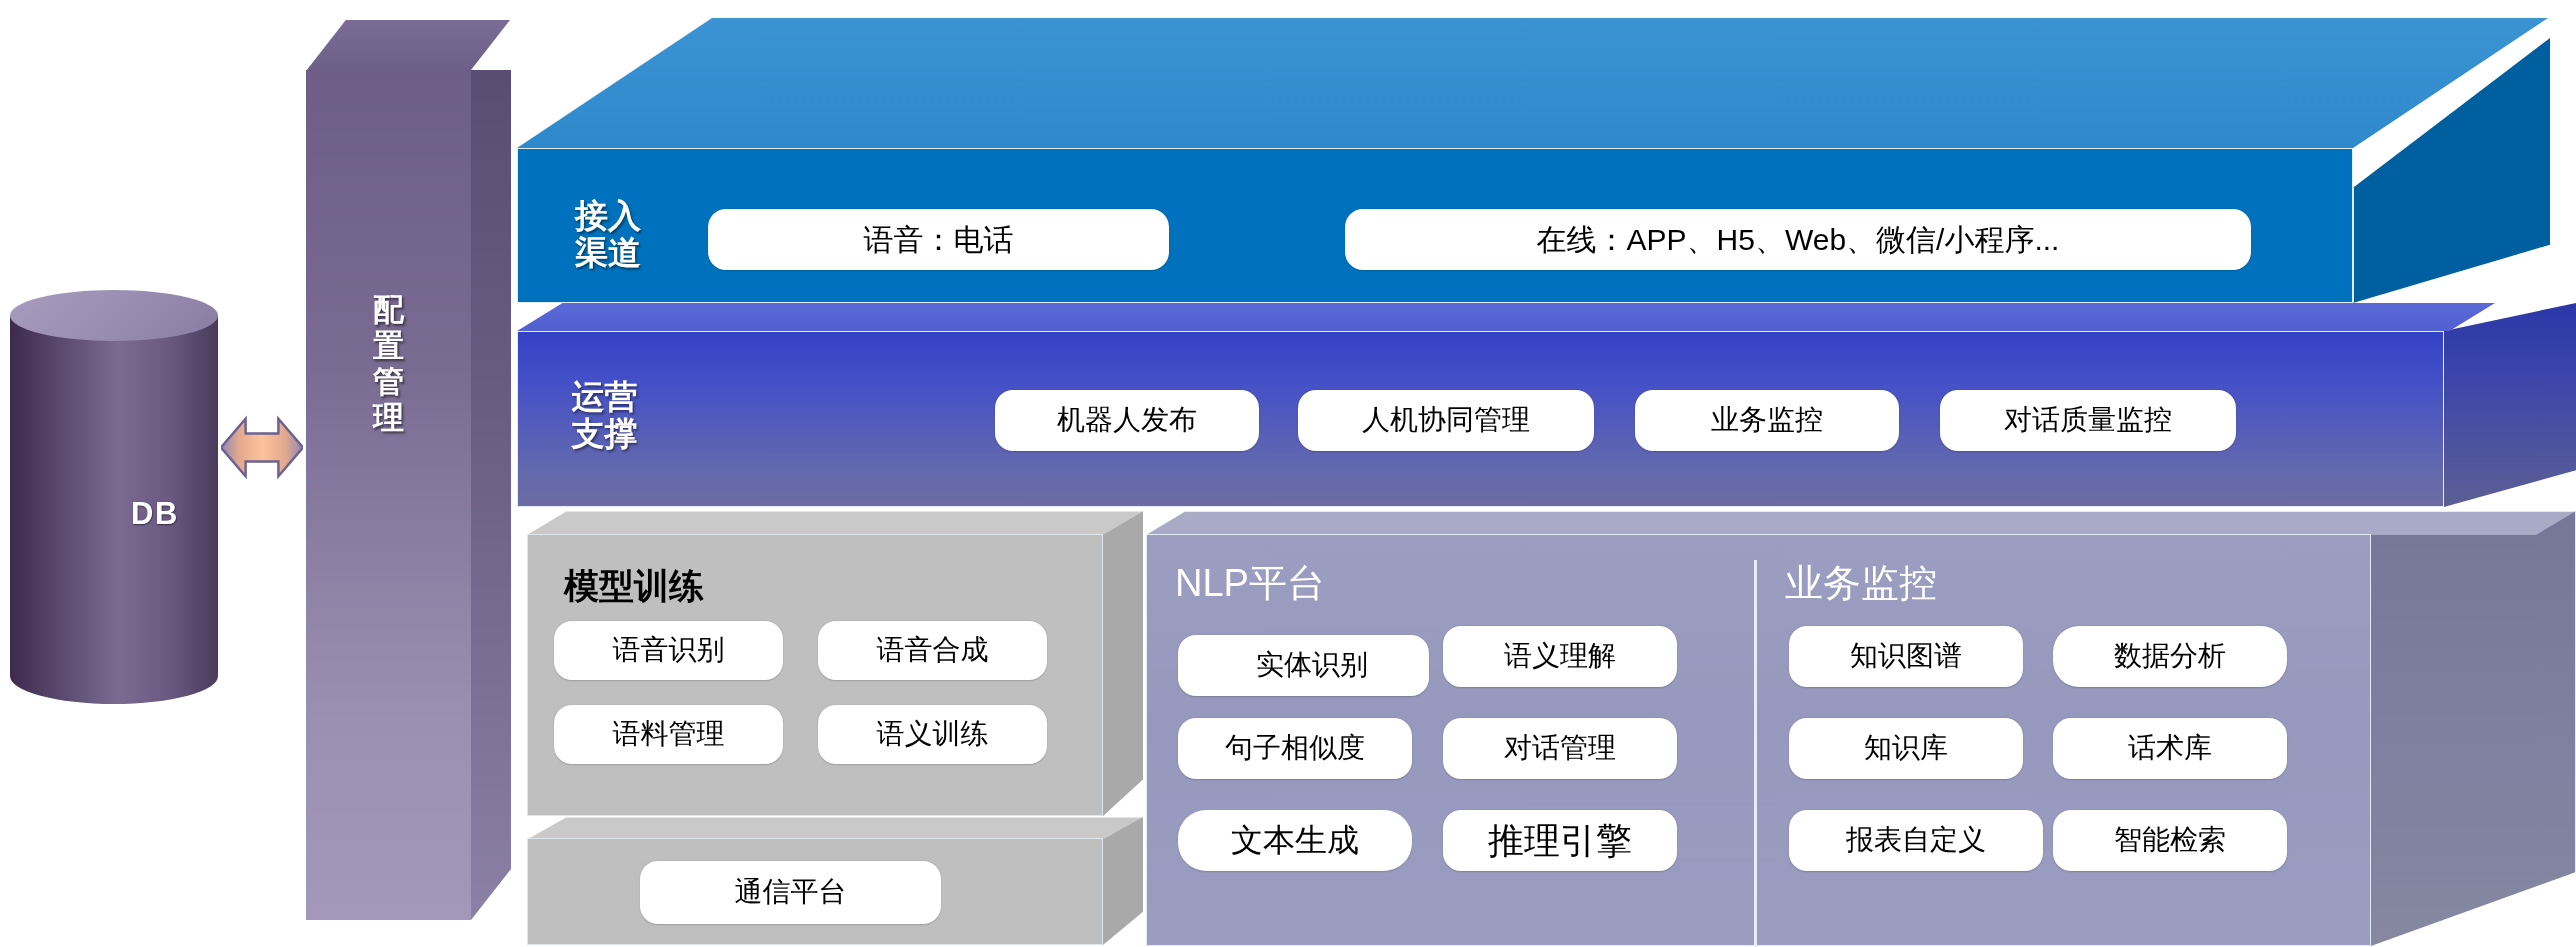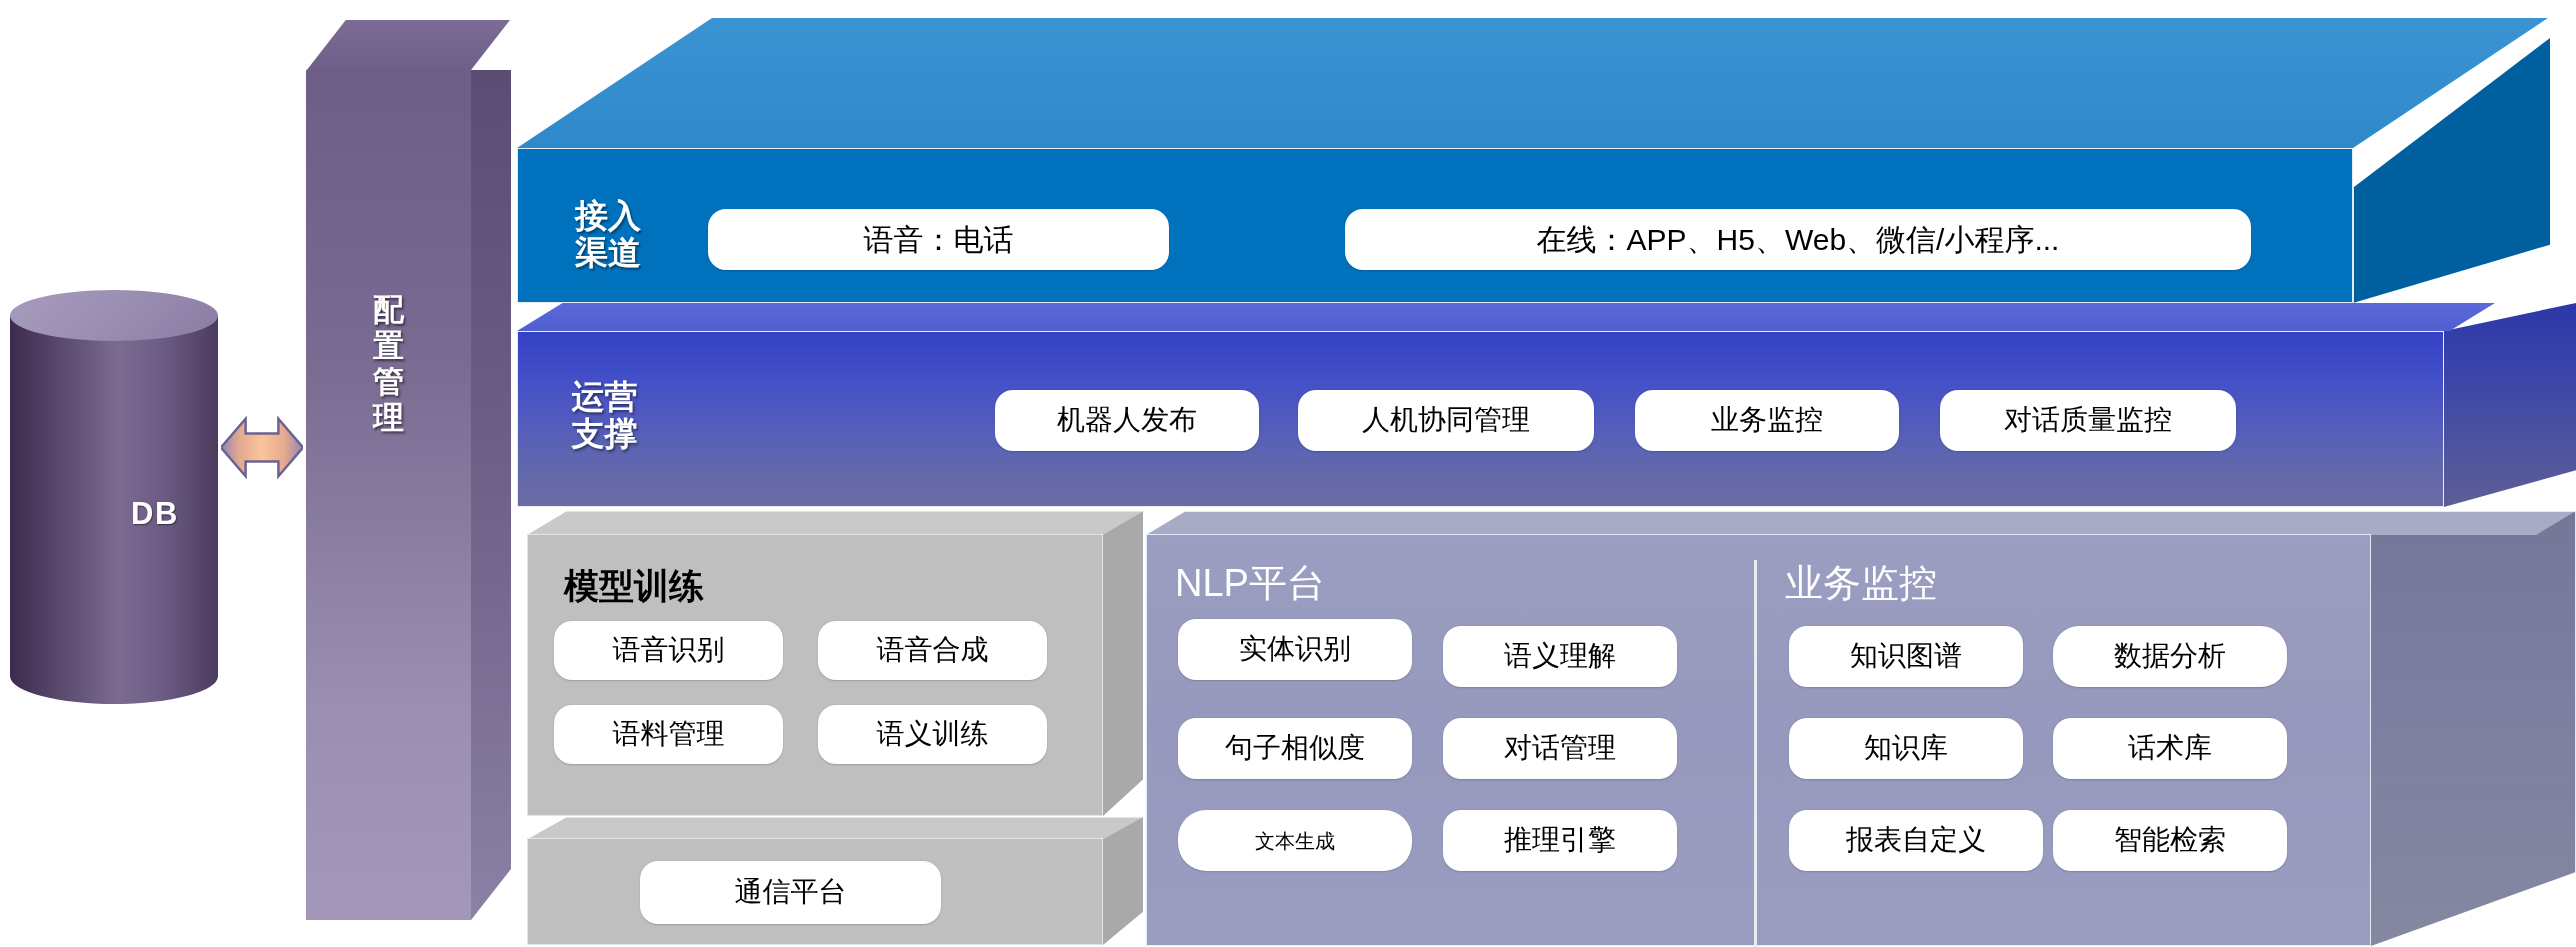--- a/index.html
+++ b/index.html
@@ -285,26 +285,26 @@
 
   <div class="slab" id="plat">
     <div class="side"></div>
     <div class="topface"></div>
     <div class="front">
 
       <div id="plat-divider"></div>
 
       <div class="sec-title" id="nlp-title">NLP平台</div>
 
-      <div class="pill abs" style="left:31px;top:84px;width:234px;height:61px;font-size:28px;">实体识别</div>
+      <div class="pill abs" style="left:31px;top:100px;width:234px;height:61px;font-size:28px;padding-left:17px;">实体识别</div>
       <div class="pill abs" style="left:296px;top:91px;width:234px;height:61px;font-size:28px;">语义理解</div>
       <div class="pill abs" style="left:31px;top:183px;width:234px;height:61px;font-size:28px;">句子相似度</div>
       <div class="pill abs" style="left:296px;top:183px;width:234px;height:61px;font-size:28px;">对话管理</div>
-      <div class="pill abs" style="left:31px;top:275px;width:234px;height:61px;font-size:20px;border-radius:28px;">文本生成</div>
-      <div class="pill abs" style="left:296px;top:275px;width:234px;height:61px;font-size:28px;">推理引擎</div>
+      <div class="pill abs" style="left:31px;top:275px;width:234px;height:61px;font-size:32px;border-radius:28px;">文本生成</div>
+      <div class="pill abs" style="left:296px;top:275px;width:234px;height:61px;font-size:36px;">推理引擎</div>
 
       <div class="sec-title" id="ana-title">业务监控</div>
 
       <div class="pill abs" style="left:642px;top:91px;width:234px;height:61px;font-size:28px;">知识图谱</div>
       <div class="pill abs" style="left:906px;top:91px;width:234px;height:61px;font-size:28px;border-radius:26px;">数据分析</div>
       <div class="pill abs" style="left:642px;top:183px;width:234px;height:61px;font-size:28px;">知识库</div>
       <div class="pill abs" style="left:906px;top:183px;width:234px;height:61px;font-size:28px;">话术库</div>
       <div class="pill abs" style="left:642px;top:275px;width:254px;height:61px;font-size:28px;">报表自定义</div>
       <div class="pill abs" style="left:906px;top:275px;width:234px;height:61px;font-size:28px;">智能检索</div>
     </div>

